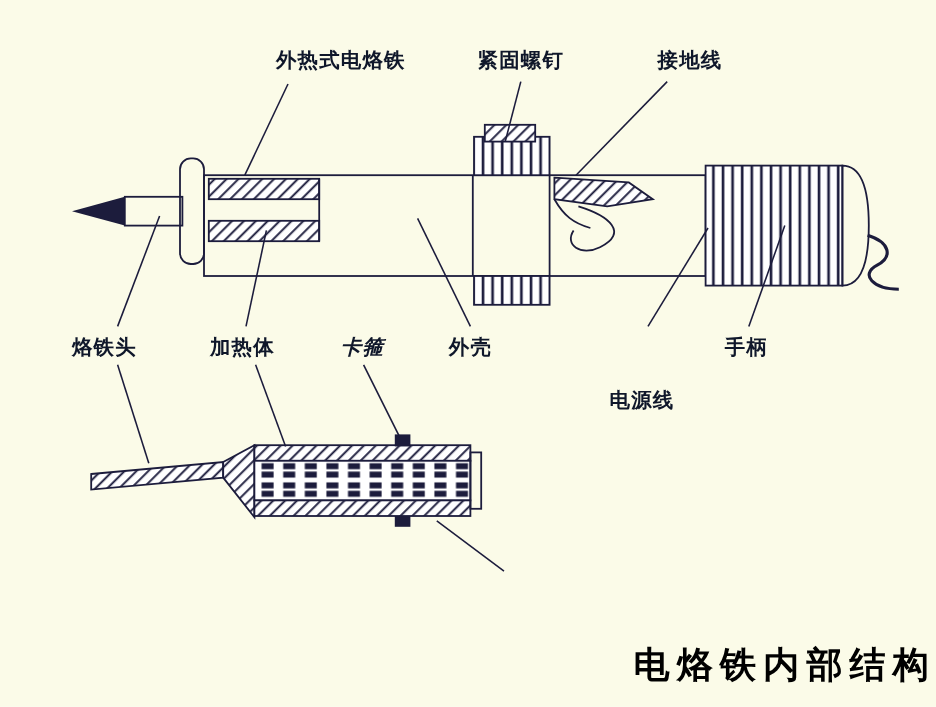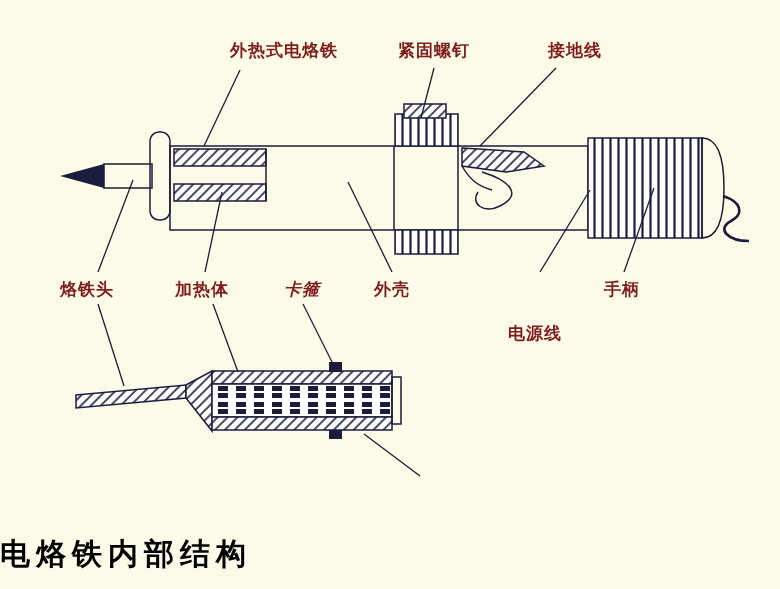--- a/index.html
+++ b/index.html
@@ -4,25 +4,25 @@
 <style>
   html,body{margin:0;padding:0;}
   .stage{
     position:relative;width:780px;height:589px;
     background:#FBFBE8;
     font-family:"Liberation Sans","DejaVu Sans",sans-serif;
     overflow:hidden;
   }
   .stage svg{position:absolute;left:0;top:0;}
   .lbl{
-    position:absolute;font-weight:bold;font-size:17px;color:#7f1d1d;
+    position:absolute;font-weight:bold;font-size:17px;color:#0f172a;
     white-space:nowrap;letter-spacing:1px;
   }
   .title{
-    position:absolute;left:0;right:0;top:534px;text-align:left;
+    position:absolute;left:0;right:0;top:534px;text-align:right;
     font-size:30px;font-weight:bold;letter-spacing:6px;color:#000;
   }
   .sline{stroke:#1c1c3c;stroke-width:1.5;fill:none;}
 </style>
 </head>
 <body>
 
 <div class="stage">
 
   <svg width="780" height="589" viewBox="0 0 780 589">

